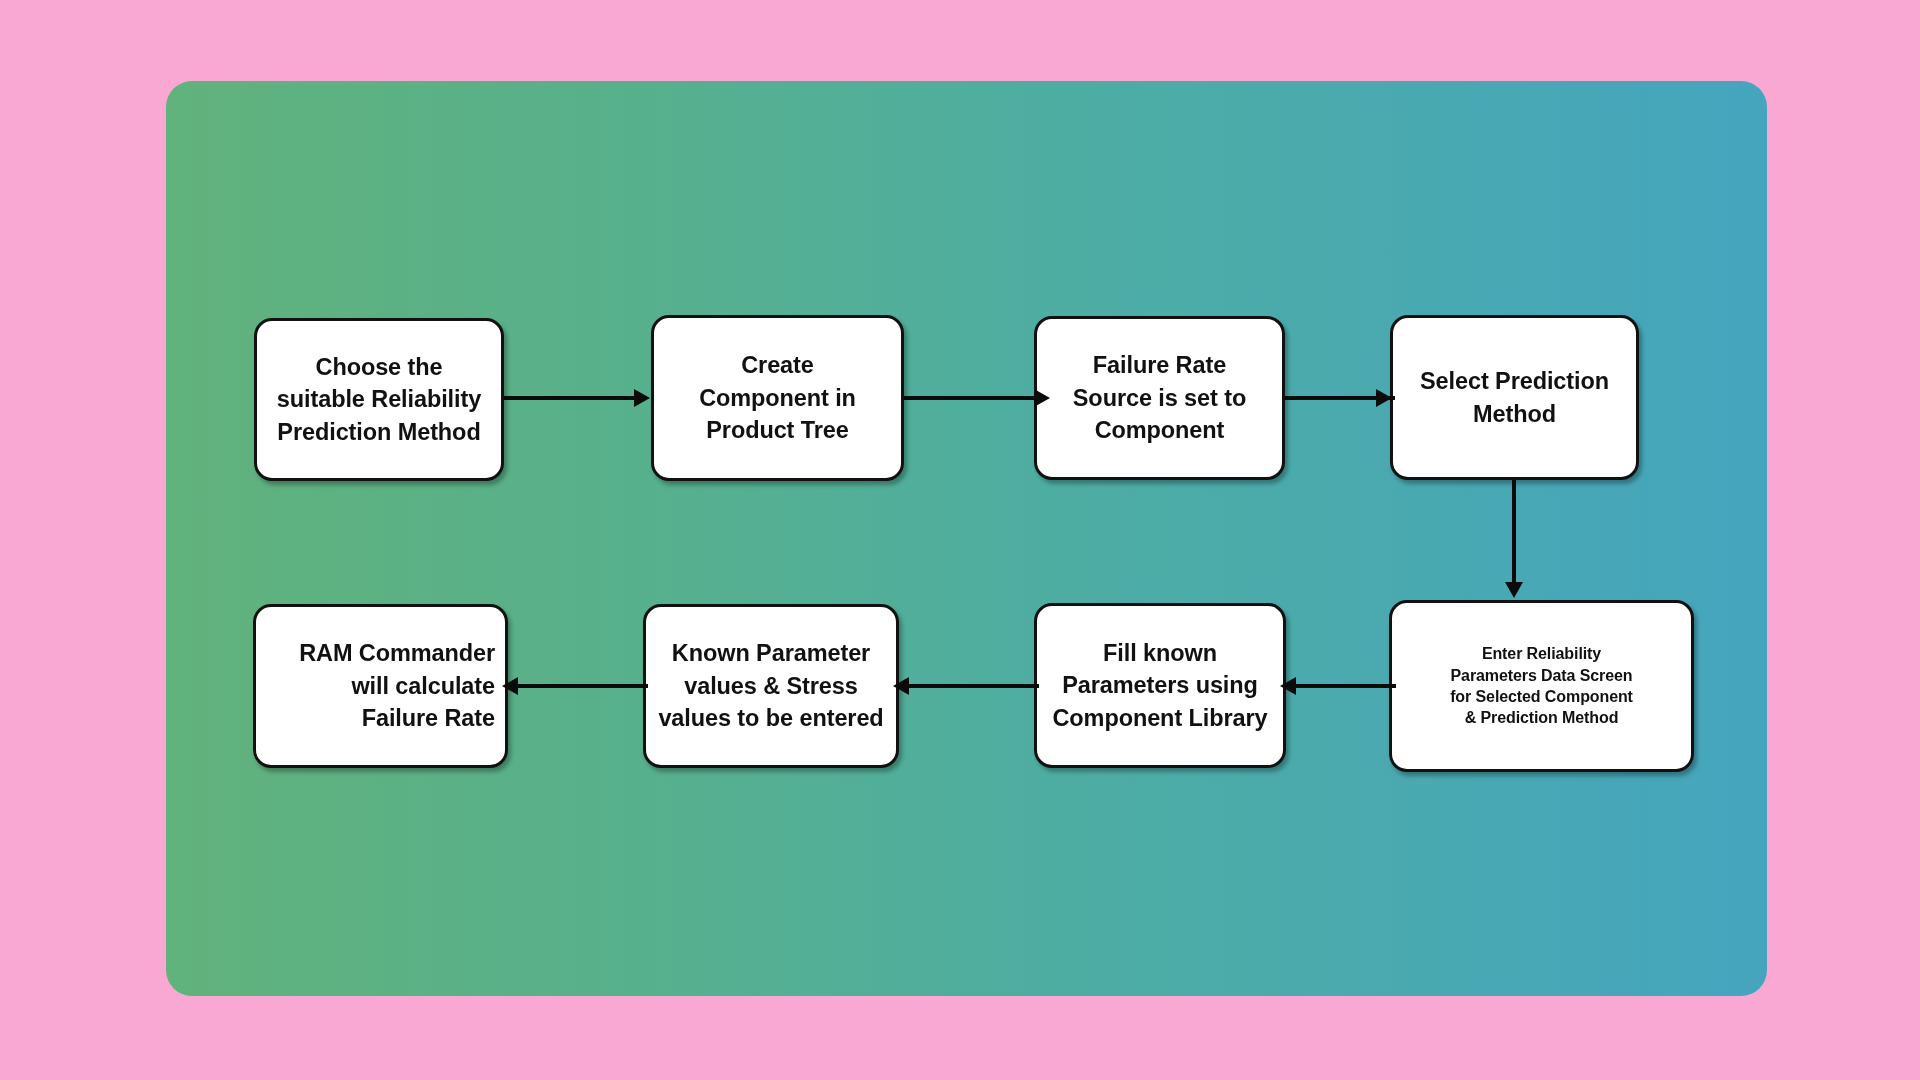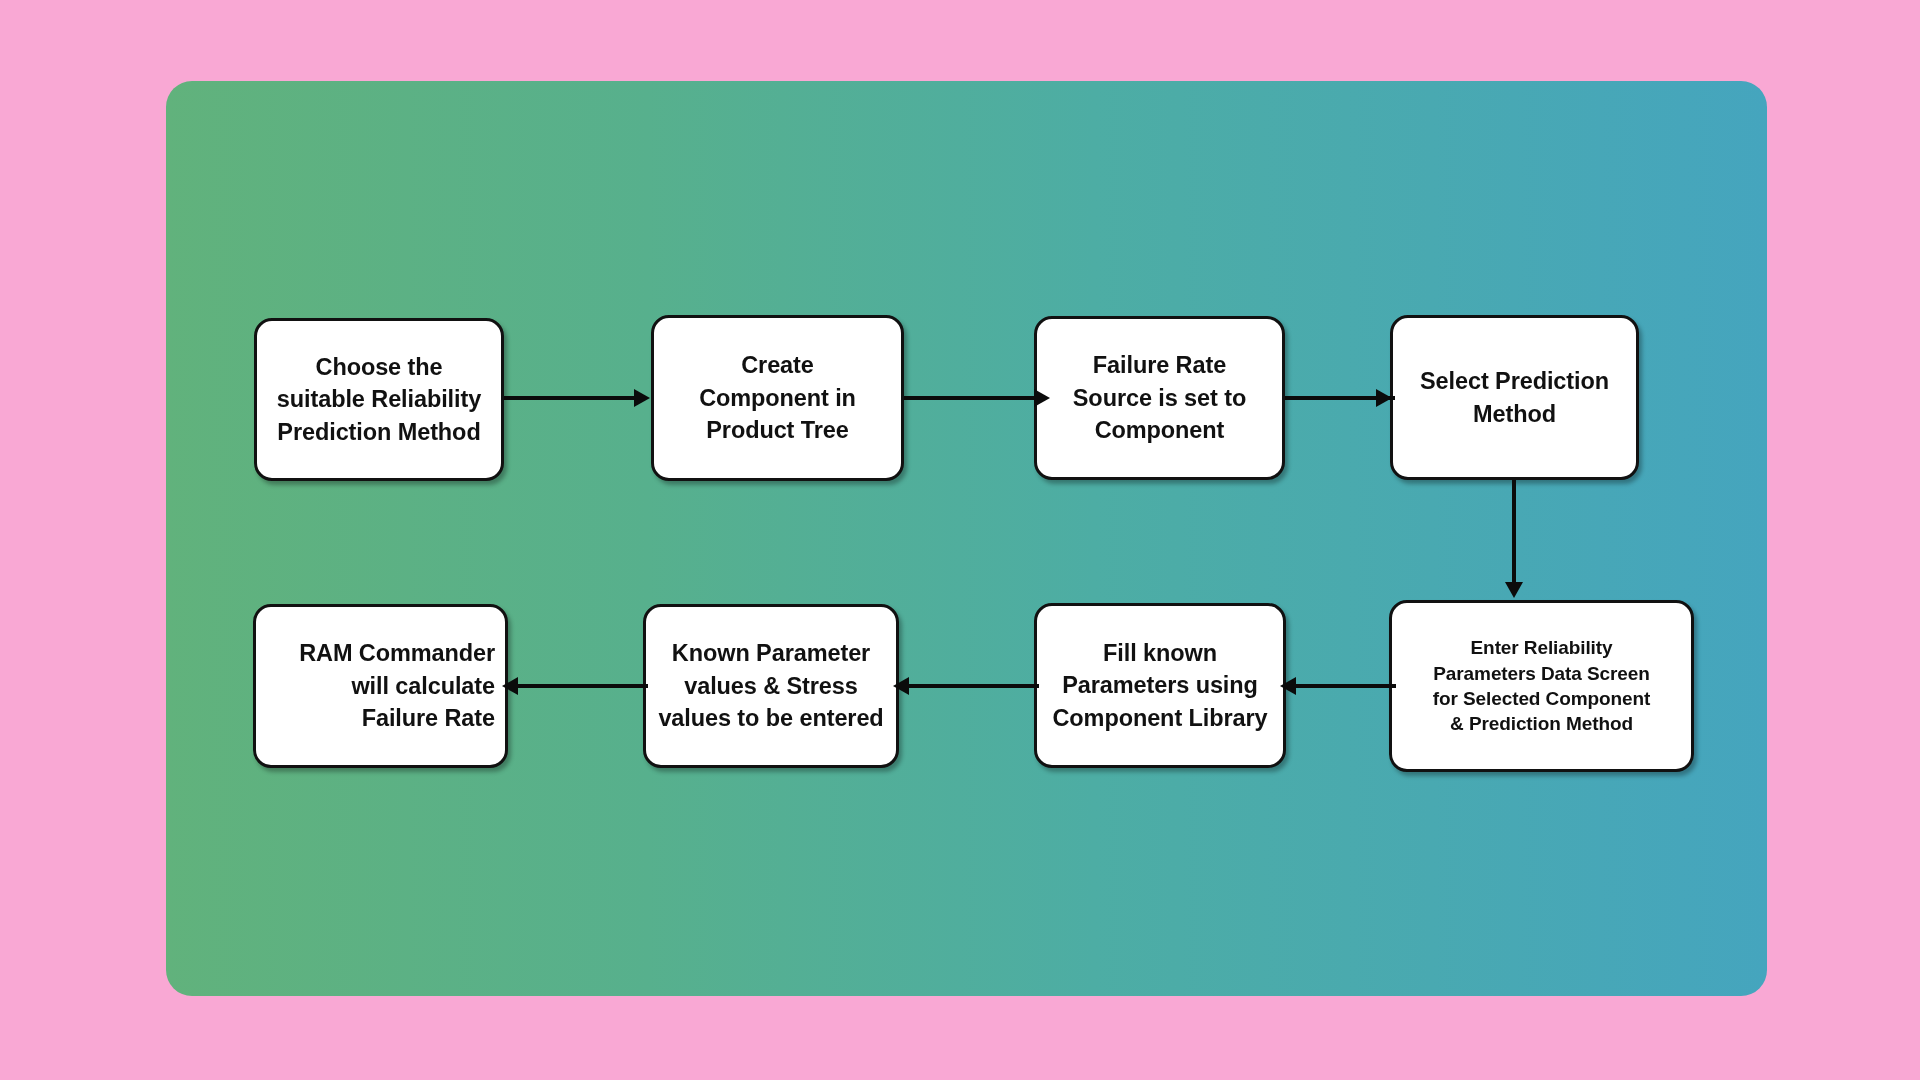--- a/index.html
+++ b/index.html
@@ -57,21 +57,21 @@
   #node-create-component{ left: 651px;  top: 315px; width: 253px; height: 166px; }
   #node-failure-source  { left: 1034px; top: 316px; width: 251px; height: 164px; }
   #node-select-method   { left: 1390px; top: 315px; width: 249px; height: 165px; }
 
   
   #node-ram-commander   { left: 253px;  top: 604px; width: 255px; height: 164px; text-align: right; }
   #node-known-values    { left: 643px;  top: 604px; width: 256px; height: 164px; justify-content: flex-end; }
   #node-fill-known      { left: 1034px; top: 603px; width: 252px; height: 165px; }
   #node-enter-reliability {
     left: 1389px; top: 600px; width: 305px; height: 172px;
-    font-size: 19px; line-height: 1.34;
+    font-size: 16px; line-height: 1.34;
   }
 
   
   .conn-h, .conn-v {
     position: absolute;
   }
   .conn-h {
     height: 4px;
     background: #0b0b0b;
   }

